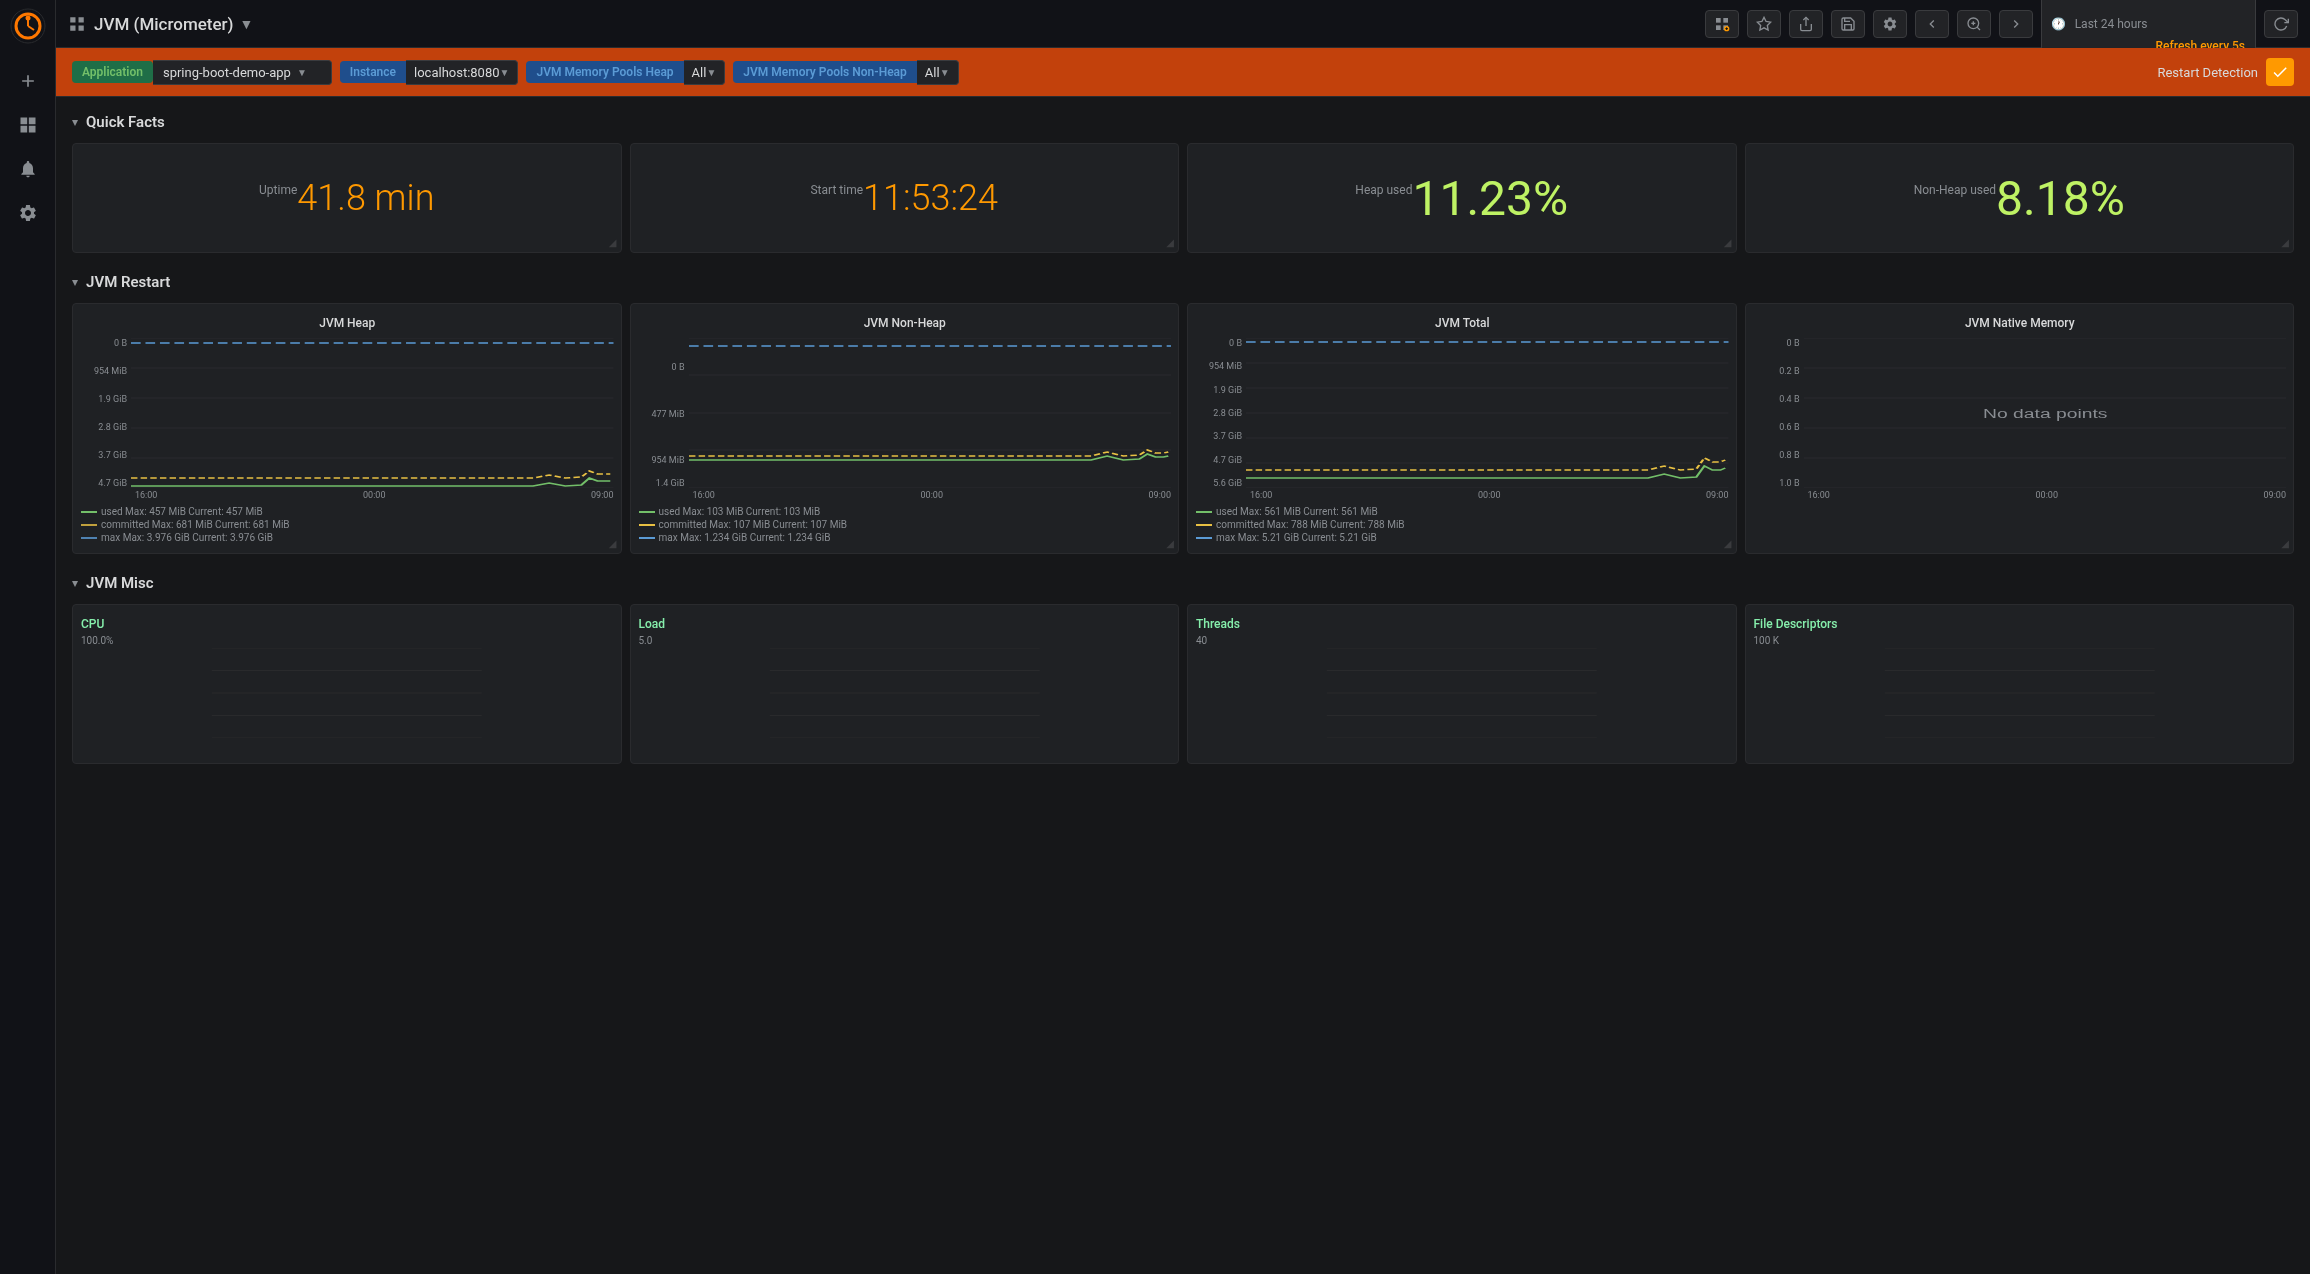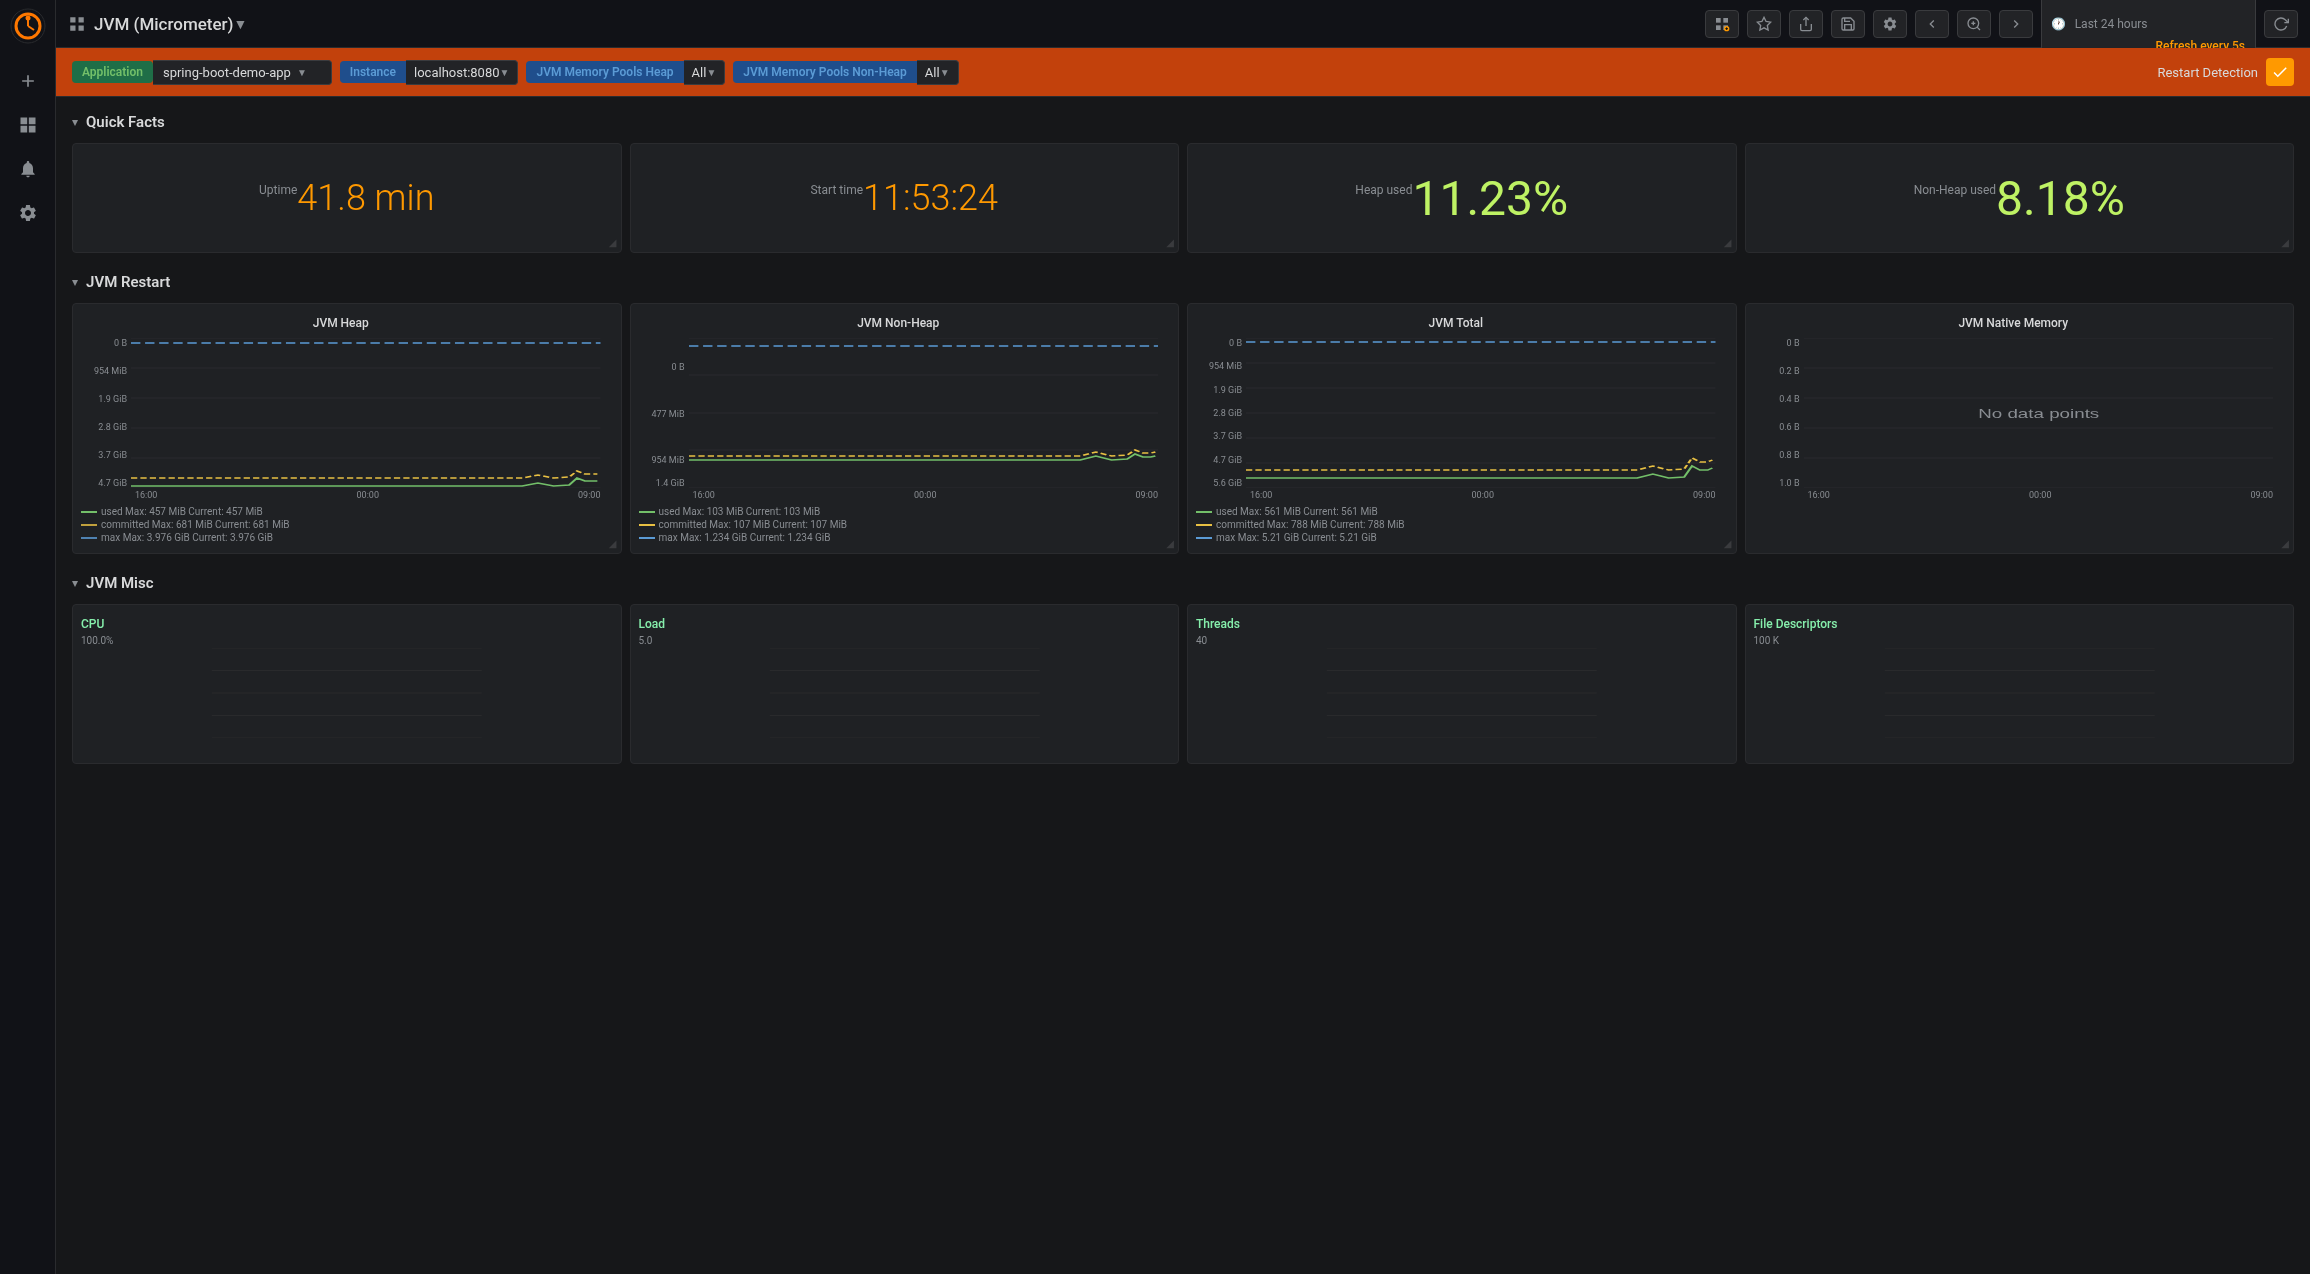--- a/index.html
+++ b/index.html
@@ -60,20 +60,21 @@
       color: #d8d9da;
       display: flex;
       align-items: center;
     }
     .topnav-title {
       font-size: 17px;
       font-weight: 500;
       color: #d8d9da;
       display: flex;
       align-items: center;
+      gap: 6px;
     }
     .topnav-title .chevron { color: #898d92; font-size: 14px; }
     .topnav-spacer { flex: 1; }
     .topnav-actions {
       display: flex;
       align-items: center;
       gap: 8px;
     }
     .topnav-btn {
       background: #222326;
@@ -252,21 +253,21 @@
     .charts-grid {
       display: grid;
       grid-template-columns: repeat(4, 1fr);
       gap: 8px;
       margin-bottom: 20px;
     }
     .chart-card {
       background: #1f2124;
       border: 1px solid #2a2b2e;
       border-radius: 4px;
-      padding: 12px 20px 8px 8px;
+      padding: 12px 7px 8px 8px;
       position: relative;
     }
     .chart-title {
       font-size: 12px;
       color: #d8d9da;
       text-align: center;
       margin-bottom: 8px;
       font-weight: 500;
     }
     .chart-legend {

